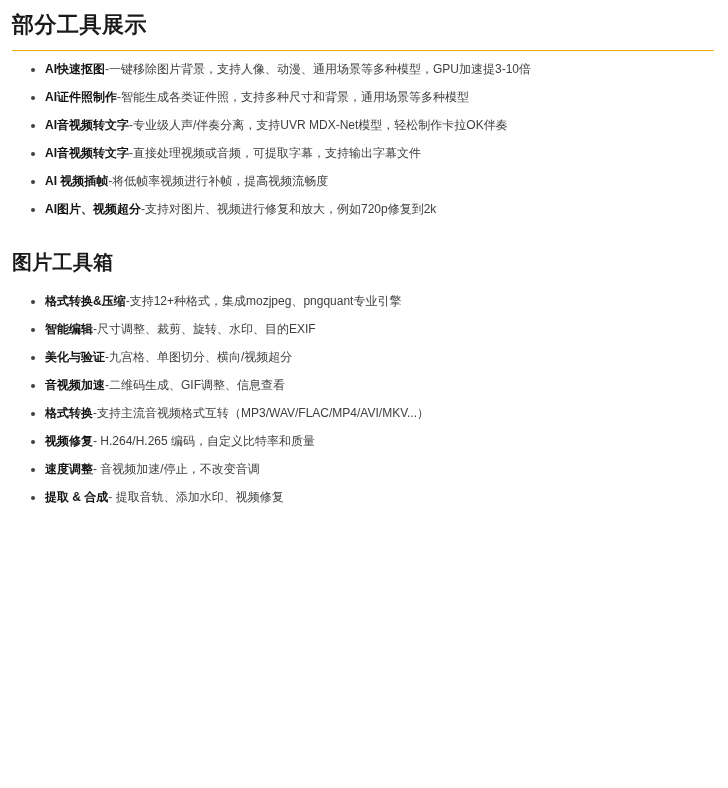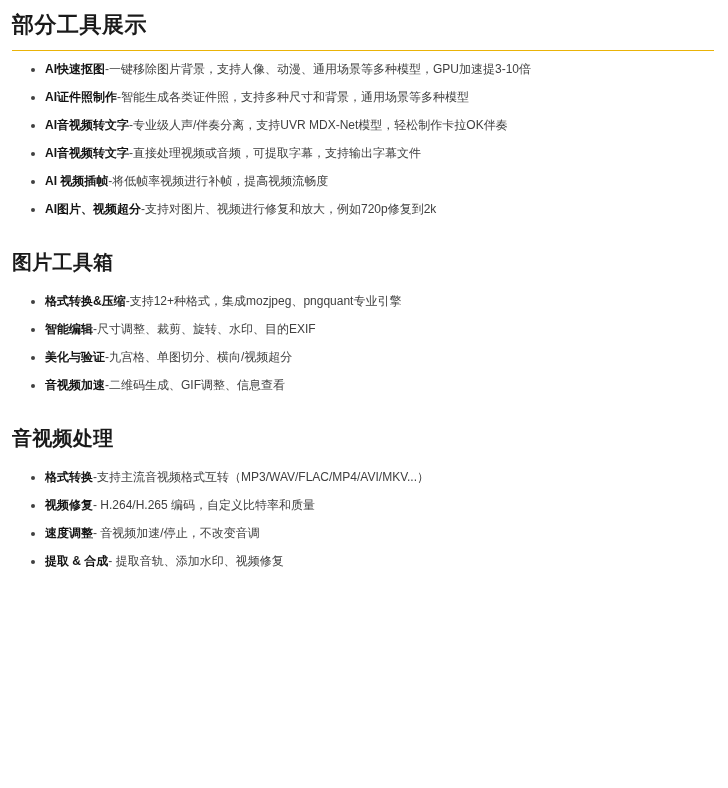--- a/index.html
+++ b/index.html
@@ -67,21 +67,20 @@
     <h2>图片工具箱</h2>
     <ul>
       <li><strong>格式转换&amp;压缩</strong><span>-支持12+种格式，集成mozjpeg、pngquant专业引擎</span></li>
       <li><strong>智能编辑</strong><span>-尺寸调整、裁剪、旋转、水印、目的EXIF</span></li>
       <li><strong>美化与验证</strong><span>-九宫格、单图切分、横向/视频超分</span></li>
       <li><strong>音视频加速</strong><span>-二维码生成、GIF调整、信息查看</span></li>
     </ul>
   </section>
 
   <section>
-    <h2>音视频处理</h2>
     <ul>
       <li><strong>格式转换</strong><span>-支持主流音视频格式互转（MP3/WAV/FLAC/MP4/AVI/MKV...）</span></li>
       <li><strong>视频修复</strong><span>- H.264/H.265 编码，自定义比特率和质量</span></li>
       <li><strong>速度调整</strong><span>- 音视频加速/停止，不改变音调</span></li>
       <li><strong>提取 &amp; 合成</strong><span>- 提取音轨、添加水印、视频修复</span></li>
     </ul>
   </section>
 
   <section>
   </section>

